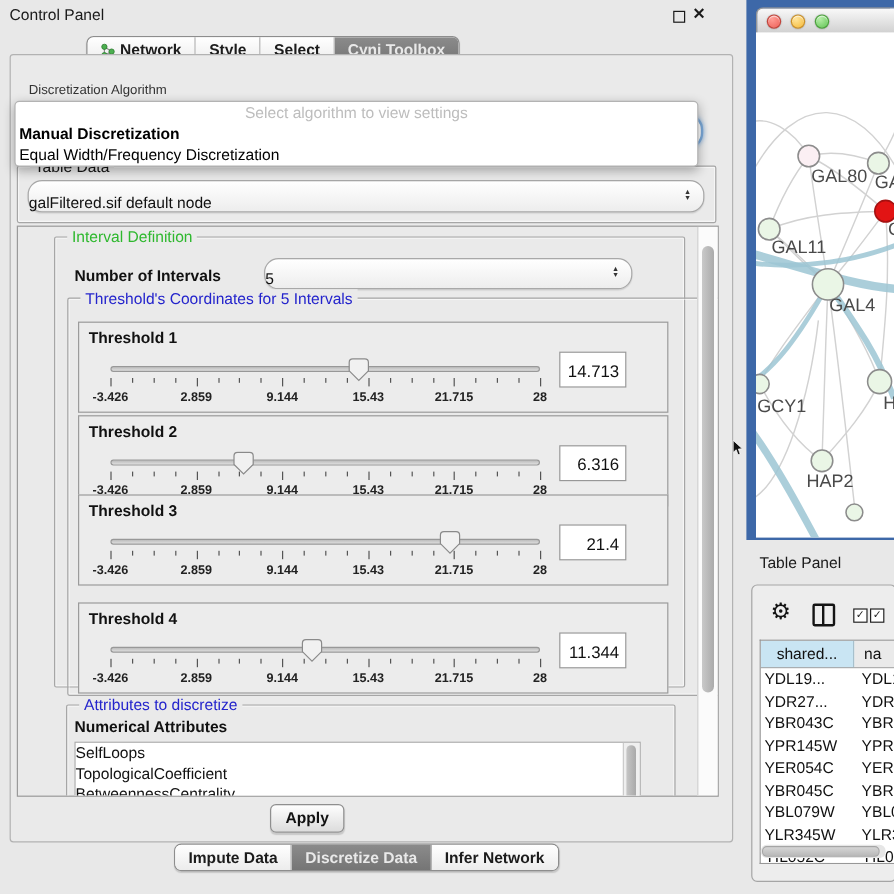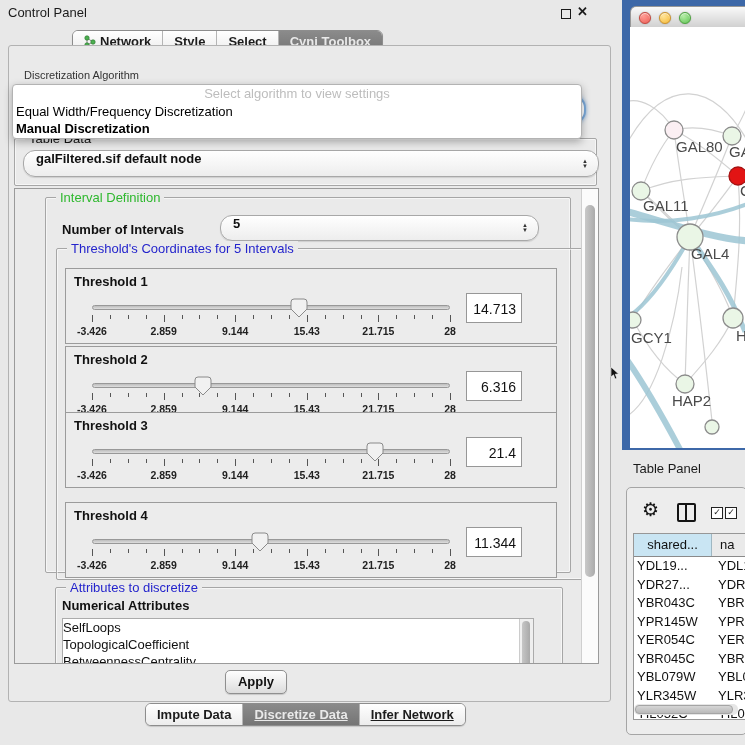--- a/index.html
+++ b/index.html
@@ -10,43 +10,43 @@
 
   
   .cp-title{left:8px;top:5px;font-size:13px;color:#1a1a1a;}
   .float-btn{left:561px;top:9px;width:8px;height:8px;border:1.5px solid #1a1a1a;background:transparent;}
   .close-btn{left:577px;top:4px;font-size:13px;font-weight:bold;color:#1a1a1a;}
 
   
   .segbar{display:inline-flex;border:1px solid #8d8d8d;border-radius:6px;overflow:hidden;
           background:#fdfdfd;box-shadow:0 1px 1px rgba(0,0,0,.15);}
   .seg{padding:3px 11px;font-size:13px;font-weight:bold;color:#1c1c1c;white-space:nowrap;
-       background:linear-gradient(#ffffff,#ececec);display:flex;align-items:center;gap:4px;}
-  .seg + .seg{border-left:1px solid #b5b5b5;text-decoration:underline;}
+       background:linear-gradient(#ffffff,#ececec);display:flex;align-items:flex-end;gap:4px;}
+  .seg + .seg{border-left:1px solid #b5b5b5;}
   .seg.selected{background:linear-gradient(#8b8b8b,var(--tab-selected-bg));color:var(--tab-selected-text);}
   .top-tabs{left:72px;top:30px;}
   .bottom-tabs{left:145px;top:703px;}
 
   
   .outer-frame{left:8px;top:45px;width:601px;height:655px;background:#eaeaea;
                border:1px solid #b2b2b2;border-radius:3px;}
 
   
   .groupbox{position:absolute;border:1px solid #a6a6a6;border-radius:2px;
             box-shadow:inset 0 0 0 1px rgba(255,255,255,.55);}
   .group-title{position:absolute;top:-8px;left:10px;background:#eaeaea;padding:0 4px;
                font-size:13px;line-height:15px;}
   .gt-green{color:var(--group-title-green);}
   .gt-blue{color:var(--group-title-blue);}
   .gt-black{color:#141414;}
 
   
   .combo{position:absolute;background:linear-gradient(#ffffff,#ededed);border:1px solid #a8a8a8;
-         border-radius:12px;font-size:13px;color:#101010;display:flex;align-items:flex-start;
-         padding-left:12px;box-shadow:0 1px 1px rgba(0,0,0,.12);font-weight:bold;}
+         border-radius:12px;font-size:13px;color:#101010;display:flex;align-items:flex-end;
+         padding-left:0;box-shadow:0 1px 1px rgba(0,0,0,.12);}
   .combo .stepper{position:absolute;right:10px;top:50%;transform:translateY(-50%);
                   font-size:6px;line-height:5px;color:#333;text-align:center;}
 
   
   .disc-title-behind{left:24px;top:69px;font-size:11px;color:#333;}
   .focus-combo{left:22px;top:95px;width:560px;height:25px;border-radius:13px;background:#fff;
                border:2px solid var(--focus-ring);box-shadow:0 0 4px var(--focus-ring);}
   .algo-popup{left:12px;top:84px;width:568px;height:53px;background:#ffffff;
               border:1px solid #b3b3b3;border-radius:4px;box-shadow:0 3px 9px rgba(0,0,0,.3);
               z-index:5;font-size:13px;}
@@ -177,22 +177,22 @@
       </div>
   </div>
 
   <div class="abs outer-frame"></div>
 
   <div class="abs disc-title-behind">Discretization Algorithm</div>
   <div class="abs focus-combo"></div>
 
   <div class="abs algo-popup">
     <div class="popup-placeholder">Select algorithm to view settings</div>
+    <div class="popup-opt bold">Manual Discretization</div>
     <div class="popup-opt">Equal Width/Frequency Discretization</div>
-    <div class="popup-opt bold">Manual Discretization</div>
   </div>
 
   <div class="groupbox" style="left:14px;top:138px;width:581px;height:46px;">
     <span class="group-title gt-black">Table Data</span>
     <div class="combo" style="left:8px;top:11px;width:562px;height:25px;">
       <span>galFiltered.sif default node</span>
       <span class="stepper">▲<br>▼</span>
     </div>
   </div>
 

